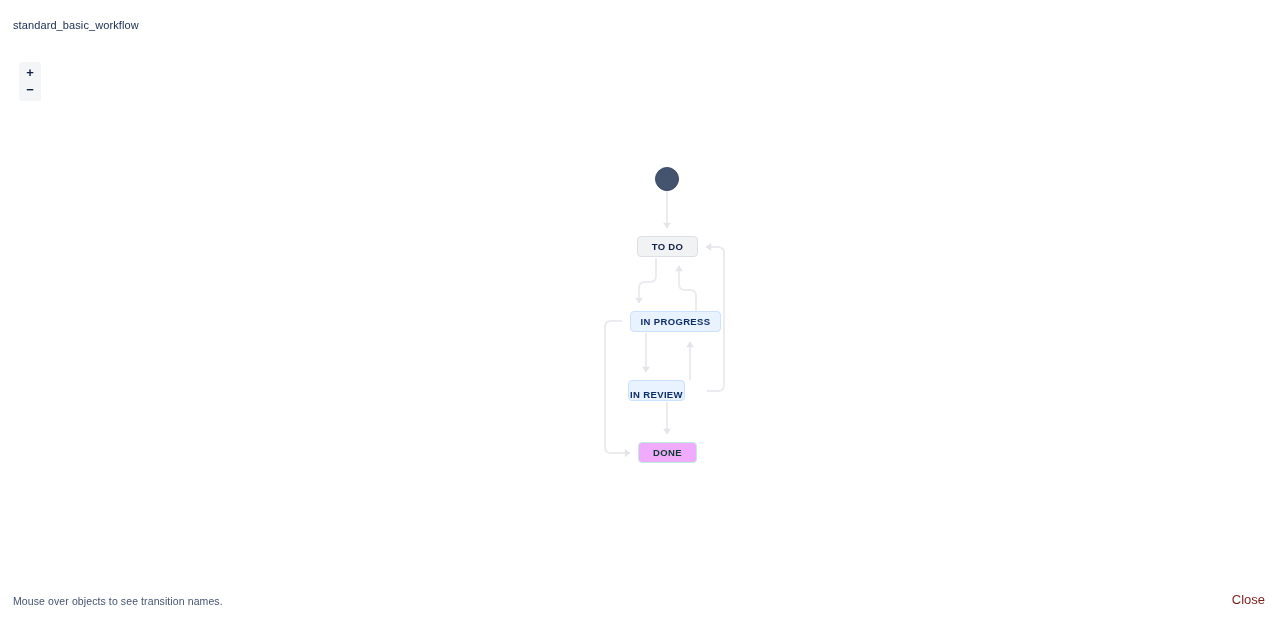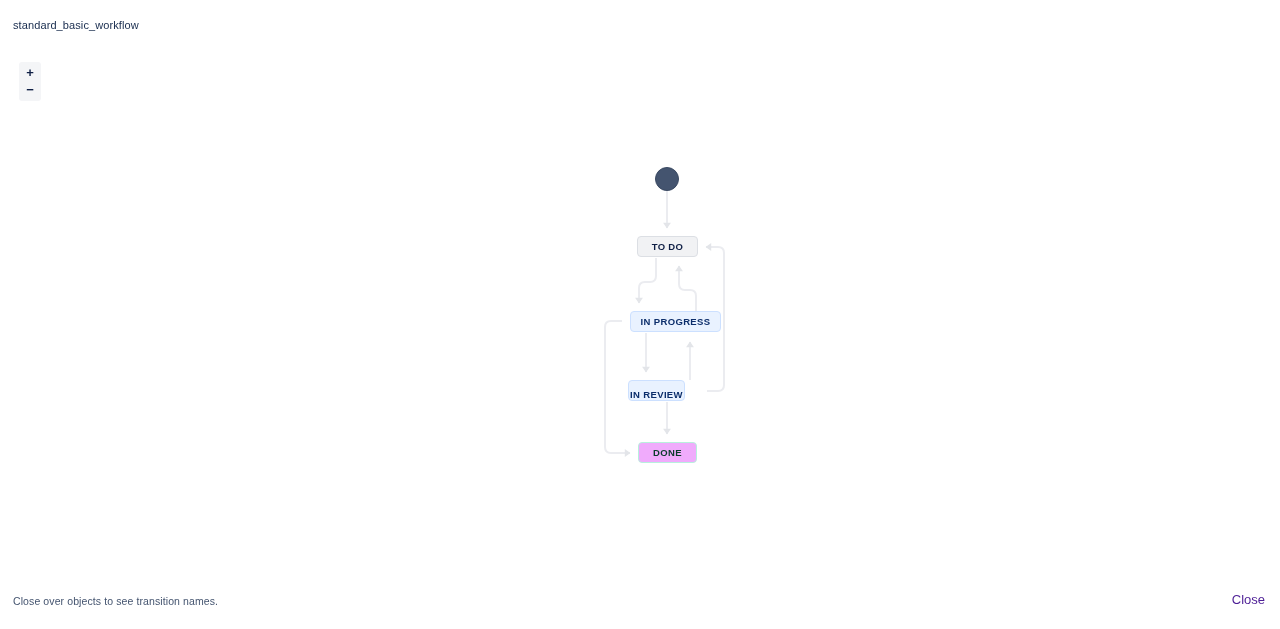--- a/index.html
+++ b/index.html
@@ -132,21 +132,21 @@
     font-size: 10.5px;
     color: #44546f;
     letter-spacing: 0.1px;
     white-space: nowrap;
   }
   #close-link {
     position: absolute;
     right: 15px;
     top: 3px;
     font-size: 13px;
-    color: #4c1d95;
+    color: #7f1d1d;
     cursor: pointer;
     text-decoration: none;
   }
 </style>
 </head>
 <body>
 
 <div id="page-title">standard_basic_workflow</div>
 
 <div id="zoom-controls">
@@ -205,15 +205,15 @@
   <div class="node blue" style="left:628px; top:270px; width:57px; height:21px;align-items:flex-end;">
     <span>IN REVIEW</span>
   </div>
 
   <div class="node green" style="left:638px; top:332px; width:59px; height:21px;">
     <span>DONE</span>
   </div>
 </div>
 
 <div id="footer">
-  <div id="footer-hint">Close over objects to see transition names.</div>
+  <div id="footer-hint">Mouse over objects to see transition names.</div>
   <a id="close-link">Close</a>
 </div>
 
 </body></html>

